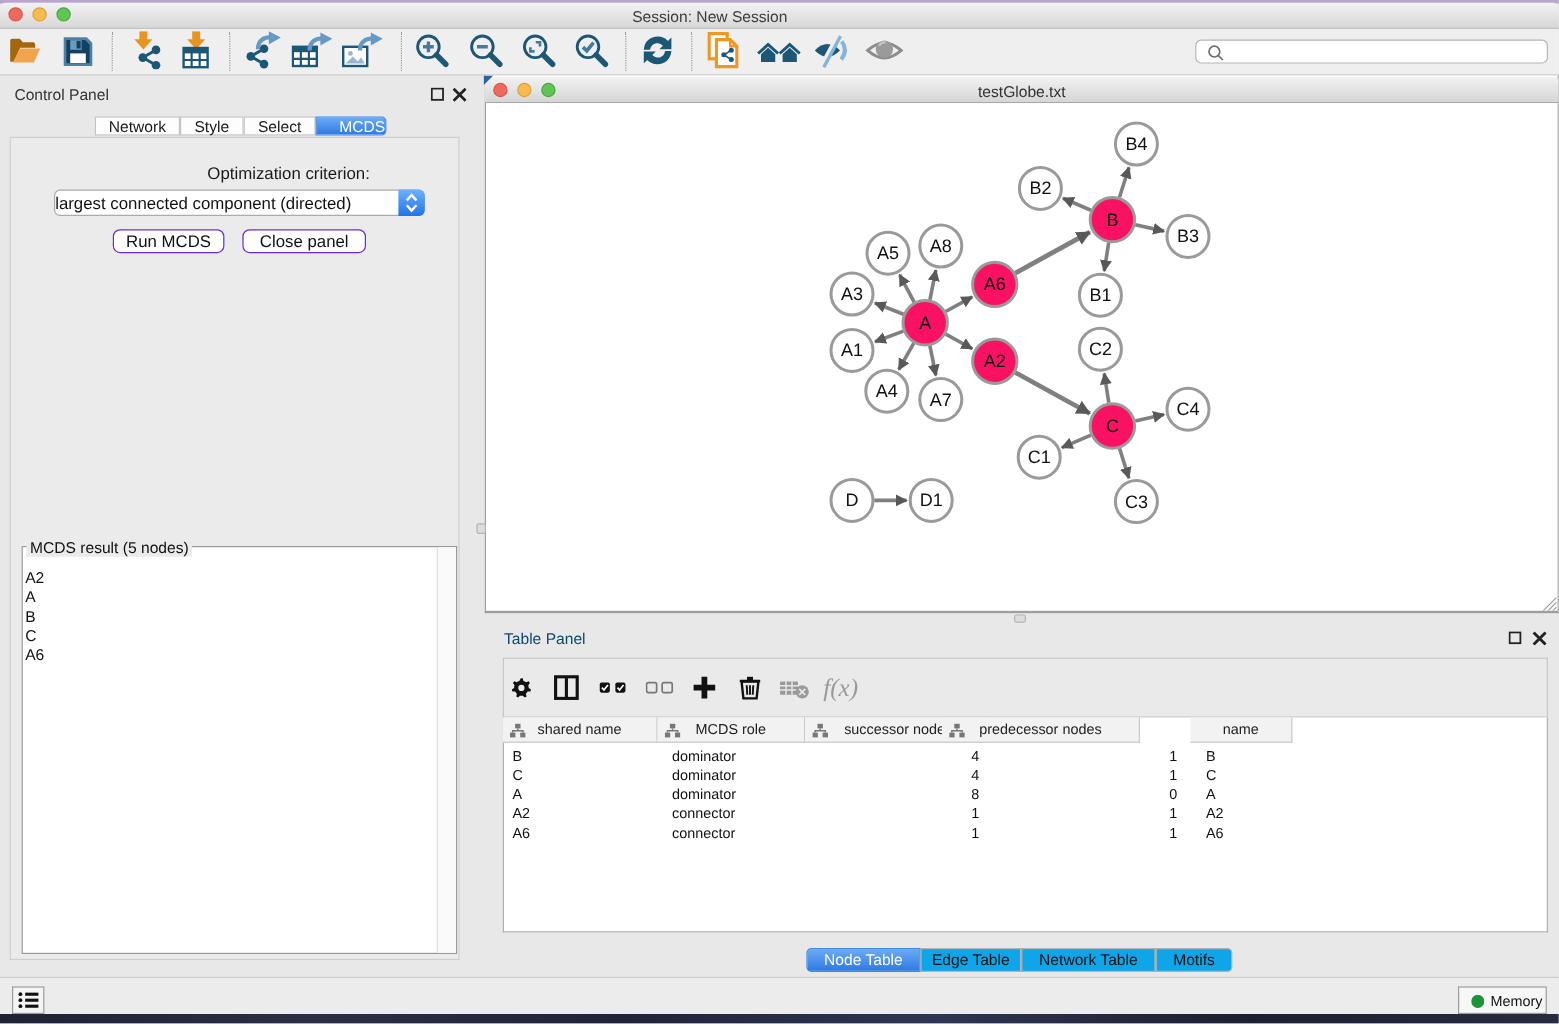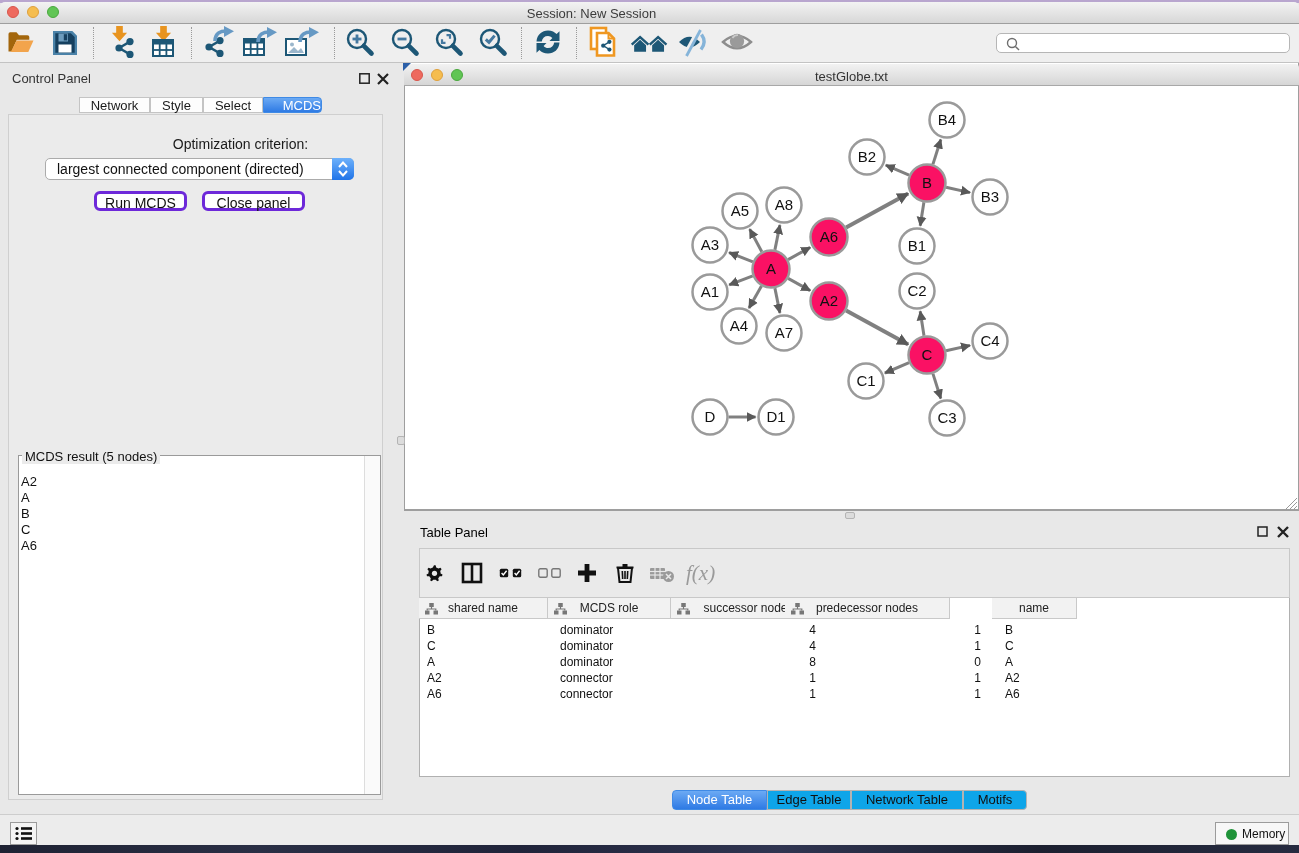--- a/index.html
+++ b/index.html
@@ -17,35 +17,35 @@
 .sep { position:absolute; top:3px; height:32px; width:0; border-left:1px dotted #9a9a9a; }
 #searchbox { left:996px; top:9px; width:294px; height:20px; background:#fff; border:1px solid #b6b6b6; border-radius:5px; }
 
 #mainbg { left:0; top:63px; width:1299px; height:751px; background:#e8e8e8; }
 
 #cp-title { left:12px; top:71px; font-size:13px; color:#333; }
 #cp-box { left:8px; top:114px; width:375px; height:686px; background:#ebebeb; border:1px solid #cfcfcf; }
 .tab { position:absolute; top:97px; height:16px; background:#fdfdfd; border:1px solid #c4c4c4; font-size:13px; color:#1a1a1a; text-align:center; line-height:15px; }
 .tabsel { background:linear-gradient(#6caaf4,#2e7ae4); color:#fff; border-color:#3f8ae5; border-radius:0 4px 4px 0;text-align:right; }
 #optlab { left:8px; top:136px; width:425px; text-align:center; font-size:14px; color:#1a1a1a;padding-left:40px; }
-#dropdown { left:45px; top:158px; width:309px; height:22px; background:#fff; border:1px solid #ababab; border-radius:5px; font-size:14px; color:#111; line-height:20px; padding-left:11px; }
+#dropdown { left:45px; top:158px; width:309px; height:22px; background:#fff; border:1px solid #ababab; border-radius:5px; font-size:14px; color:#111; line-height:20px; }
 #dropbtn { left:332px; top:158px; width:22px; height:22px; background:linear-gradient(#6db1fb,#2074e8); border-radius:0 5px 5px 0; }
-.btn { position:absolute; top:191px; height:20px; background:#fefefe; border:3px solid #6d28d9; border-radius:6px; font-size:14px; color:#111; text-align:center; line-height:18px; }
+.btn { position:absolute; top:191px; height:20px; background:#fefefe; border:1px solid #6d28d9; border-radius:6px; font-size:14px; color:#111; text-align:center; line-height:18px; }
 
 #fs { left:18px; top:455px; width:363px; height:340px; border:1px solid #9a9a9a; background:#fff; }
 #fslegend { left:22px; top:449px; background:#ebebeb; padding:0 3px; font-size:13px; color:#111; }
 #fslist { left:21px; top:474px; font-size:13px; color:#111; line-height:16px; }
 #fsscroll { left:364px; top:456px; width:16px; height:338px; background:#fafafa; border-left:1px solid #ddd; }
 
 #gwin { left:404px; top:63px; width:895px; height:448px; background:#fff; border-left:1px solid #9e9e9e; border-right:1px solid #9e9e9e; }
 #gtitle { left:404px; top:64px; width:895px; height:22px; background:linear-gradient(#f2f2f2,#d6d6d6); border-bottom:1px solid #a8a8a8; border-radius:4px 4px 0 0; }
 #gtitletext { left:404px; top:69px; width:895px; text-align:center; font-size:13px; color:#333; }
 #gbottom { left:404px; top:509px; width:895px; height:2px; background:#9e9e9e; }
 
-#tp-title { left:420px; top:525px; font-size:13px; color:#000000; }
+#tp-title { left:420px; top:525px; font-size:13px; color:#0c4a6e; }
 #tp-toolbar { left:419px; top:548px; width:871px; height:50px; background:#eaeaea; border:1px solid #c8c8c8; }
 #tp-table { left:419px; top:598px; width:871px; height:179px; background:#fff; border:1px solid #b0b0b0; border-top:none; }
 .th { position:absolute; top:598px; height:21px; background:#f2f2f2; border-right:1px solid #c9c9c9; border-bottom:1px solid #c9c9c9; font-size:12px; color:#222; text-align:center; line-height:21px; }
 .td { position:absolute; font-size:12px; color:#111; height:16px; line-height:16px; }
 
 .btab { position:absolute; top:790px; height:20px; background:#0ea5e9; border:1px solid #b3b3b3; font-size:13px; color:#111; text-align:center; line-height:18px; }
 .btabsel { background:linear-gradient(#6caaf4,#2e7ae4); color:#fff; border-color:#3f8ae5; }
 
 #statusbar { left:0; top:814px; width:1299px; height:32px; background:#ececec; border-top:1px solid #cdcdcd; }
 #listbtn { left:10px; top:822px; width:27px; height:23px; background:#f4f4f4; border:1px solid #9b9b9b; }

